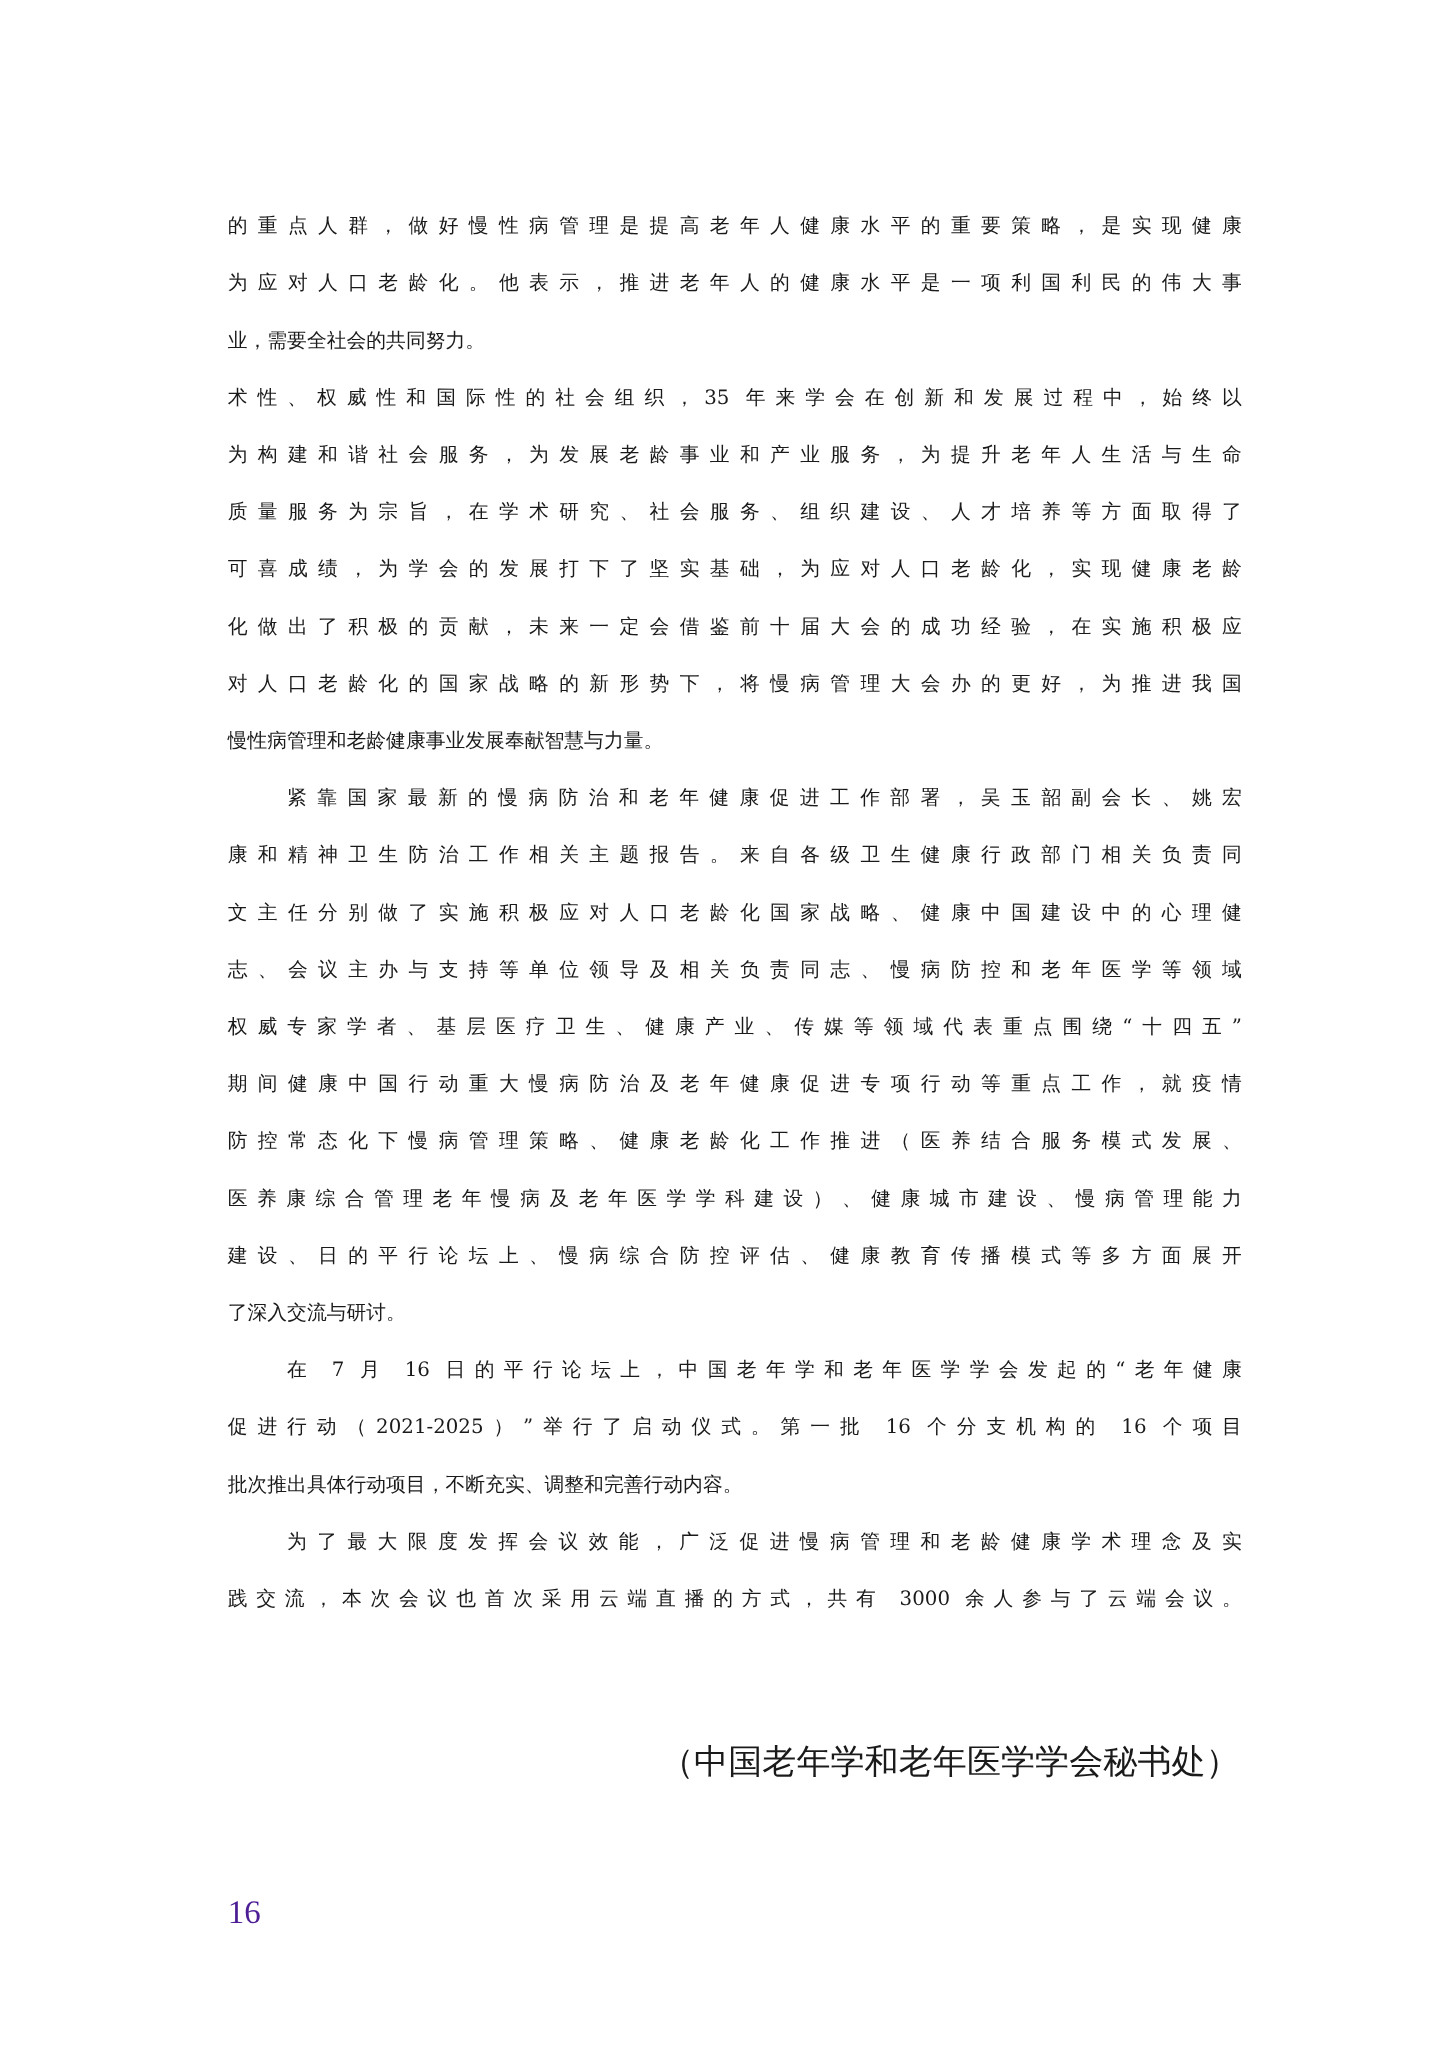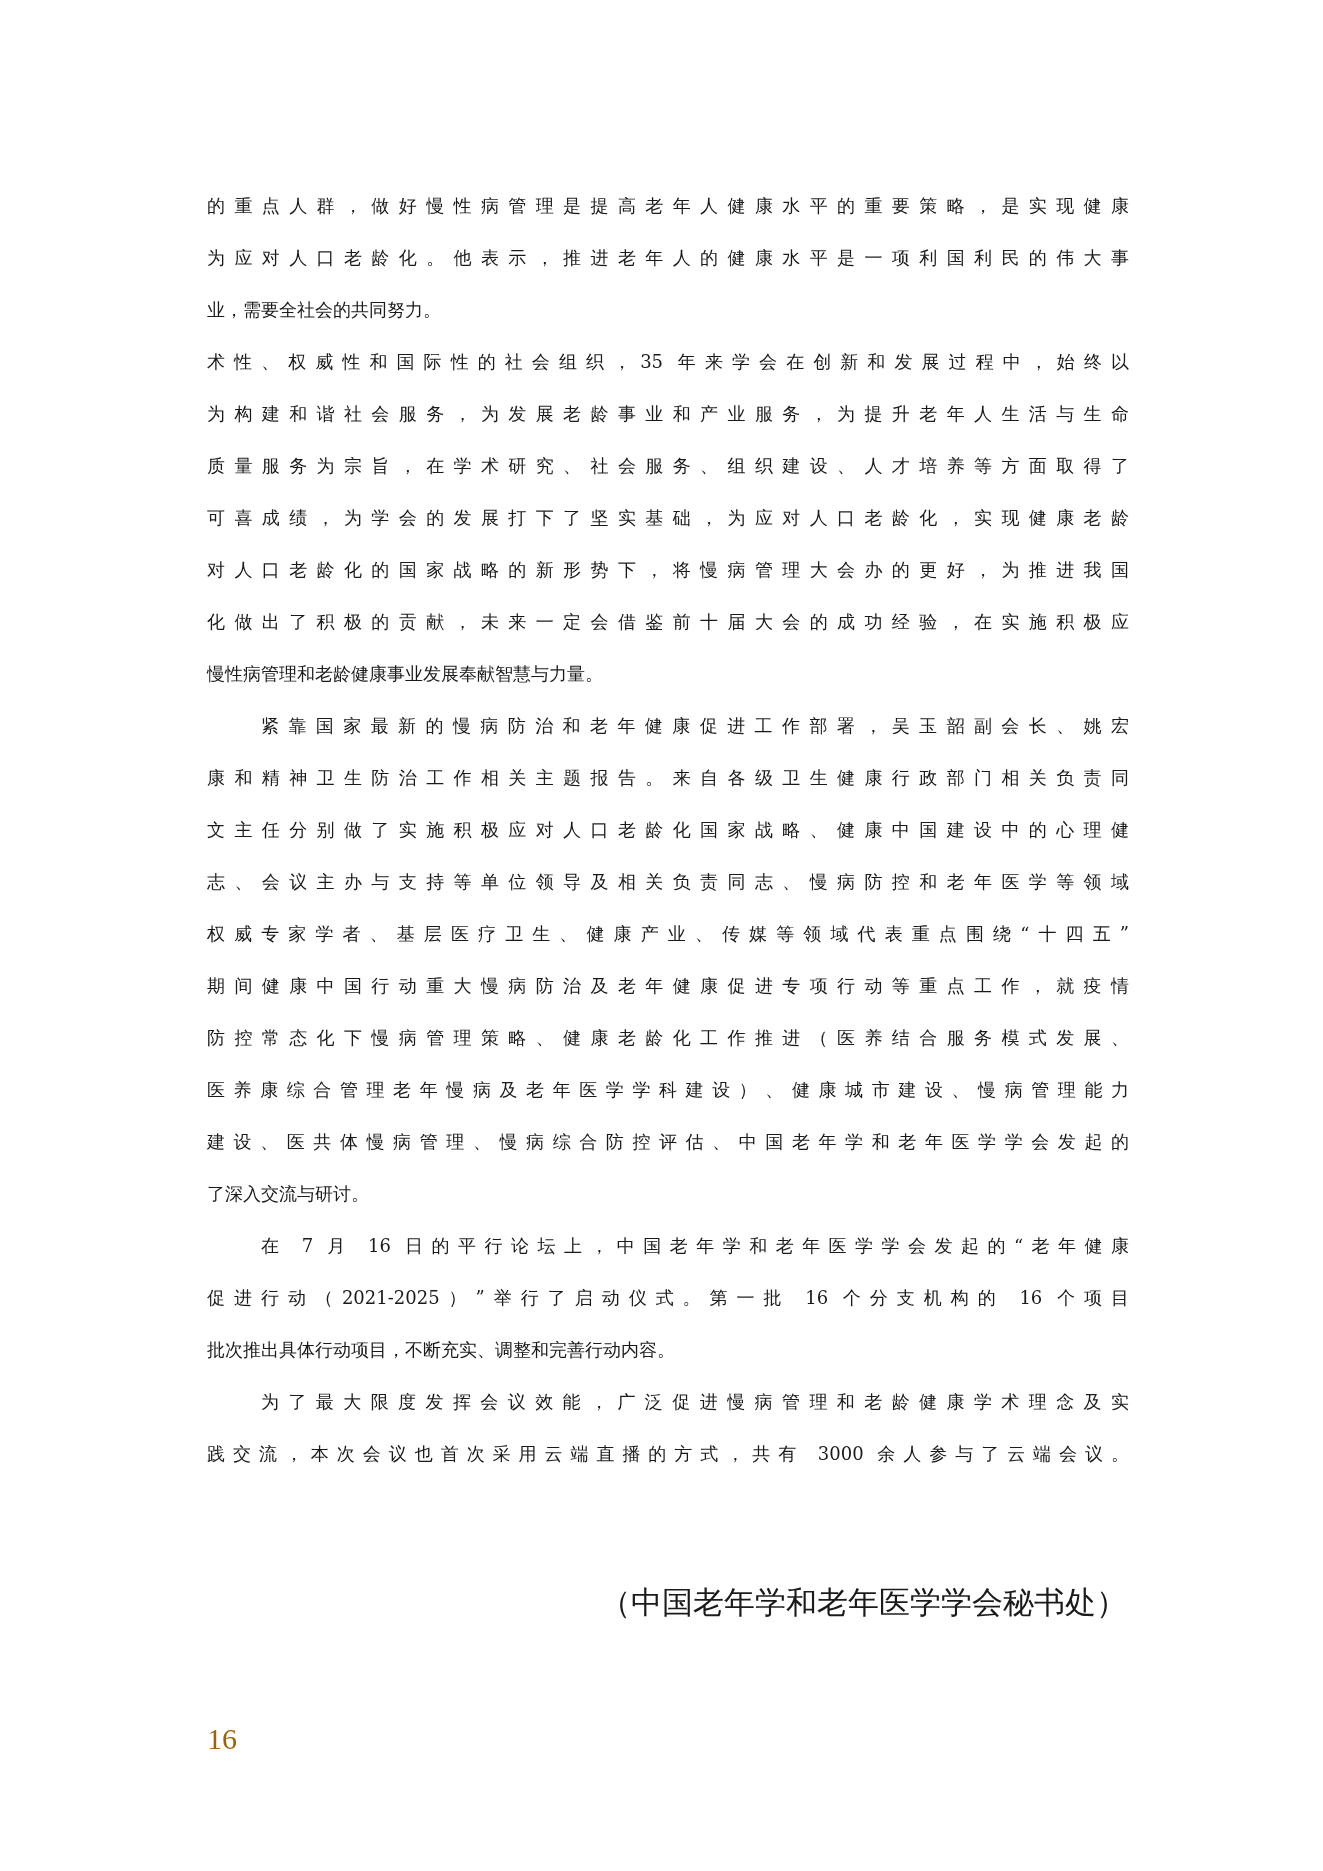--- a/index.html
+++ b/index.html
@@ -5,54 +5,54 @@
   html, body { margin: 0; padding: 0; background: #ffffff; }
   body { width: 1323px; height: 1871px; position: relative; overflow: hidden;
          font-family: "DejaVu Serif", "Liberation Serif", serif; color: #1a1a1a; }
   .page { position: absolute; left: 0; top: 0; width: 1323px; height: 1871px; background: #ffffff; }
   .body-text { position: absolute; left: 207px; top: 180px; width: 922px; }
   .line { height: 52px; line-height: 52px; font-size: 18px; white-space: nowrap;
           text-align: justify; text-align-last: justify; letter-spacing: 0px; overflow: visible; }
   .line.last { text-align-last: left; }
   .line.indent { padding-left: 54px; }
   .signature { position: absolute; top: 1576px; right: 196px; font-size: 31px; line-height: 52px; white-space: nowrap; }
-  .page-number { position: absolute; left: 207px; top: 1722px; font-size: 30px; font-family: "Liberation Serif", serif; color: #a16207; }
+  .page-number { position: absolute; left: 207px; top: 1722px; font-size: 30px; font-family: "Liberation Serif", serif; color: #4c1d95; }
 </style>
 </head>
 <body>
 
 <div class="page">
   <div class="body-text">
 
     <div>
       <div class="line">的重点人群，做好慢性病管理是提高老年人健康水平的重要策略，是实现健康</div>
       <div class="line">为应对人口老龄化。他表示，推进老年人的健康水平是一项利国利民的伟大事</div>
       <div class="line last">业，需要全社会的共同努力。</div>
     </div>
 
     <div>
       <div class="line">术性、权威性和国际性的社会组织，35 年来学会在创新和发展过程中，始终以</div>
       <div class="line">为构建和谐社会服务，为发展老龄事业和产业服务，为提升老年人生活与生命</div>
       <div class="line">质量服务为宗旨，在学术研究、社会服务、组织建设、人才培养等方面取得了</div>
       <div class="line">可喜成绩，为学会的发展打下了坚实基础，为应对人口老龄化，实现健康老龄</div>
+      <div class="line">化做出了积极的贡献，未来一定会借鉴前十届大会的成功经验，在实施积极应</div>
       <div class="line">对人口老龄化的国家战略的新形势下，将慢病管理大会办的更好，为推进我国</div>
-      <div class="line">化做出了积极的贡献，未来一定会借鉴前十届大会的成功经验，在实施积极应</div>
       <div class="line last">慢性病管理和老龄健康事业发展奉献智慧与力量。</div>
     </div>
 
     <div>
       <div class="line indent">紧靠国家最新的慢病防治和老年健康促进工作部署，吴玉韶副会长、姚宏</div>
       <div class="line">康和精神卫生防治工作相关主题报告。来自各级卫生健康行政部门相关负责同</div>
       <div class="line">文主任分别做了实施积极应对人口老龄化国家战略、健康中国建设中的心理健</div>
       <div class="line">志、会议主办与支持等单位领导及相关负责同志、慢病防控和老年医学等领域</div>
       <div class="line">权威专家学者、基层医疗卫生、健康产业、传媒等领域代表重点围绕“十四五”</div>
       <div class="line">期间健康中国行动重大慢病防治及老年健康促进专项行动等重点工作，就疫情</div>
       <div class="line">防控常态化下慢病管理策略、健康老龄化工作推进（医养结合服务模式发展、</div>
       <div class="line">医养康综合管理老年慢病及老年医学学科建设）、健康城市建设、慢病管理能力</div>
-      <div class="line">建设、医共体慢病管理、慢病综合防控评估、中国老年学和老年医学学会发起的</div>
+      <div class="line">建设、日的平行论坛上、慢病综合防控评估、健康教育传播模式等多方面展开</div>
       <div class="line last">了深入交流与研讨。</div>
     </div>
 
     <div>
       <div class="line indent">在 7 月 16 日的平行论坛上，中国老年学和老年医学学会发起的“老年健康</div>
       <div class="line">促进行动（2021-2025）”举行了启动仪式。第一批 16 个分支机构的 16 个项目</div>
       <div class="line last">批次推出具体行动项目，不断充实、调整和完善行动内容。</div>
     </div>
 
     <div>

